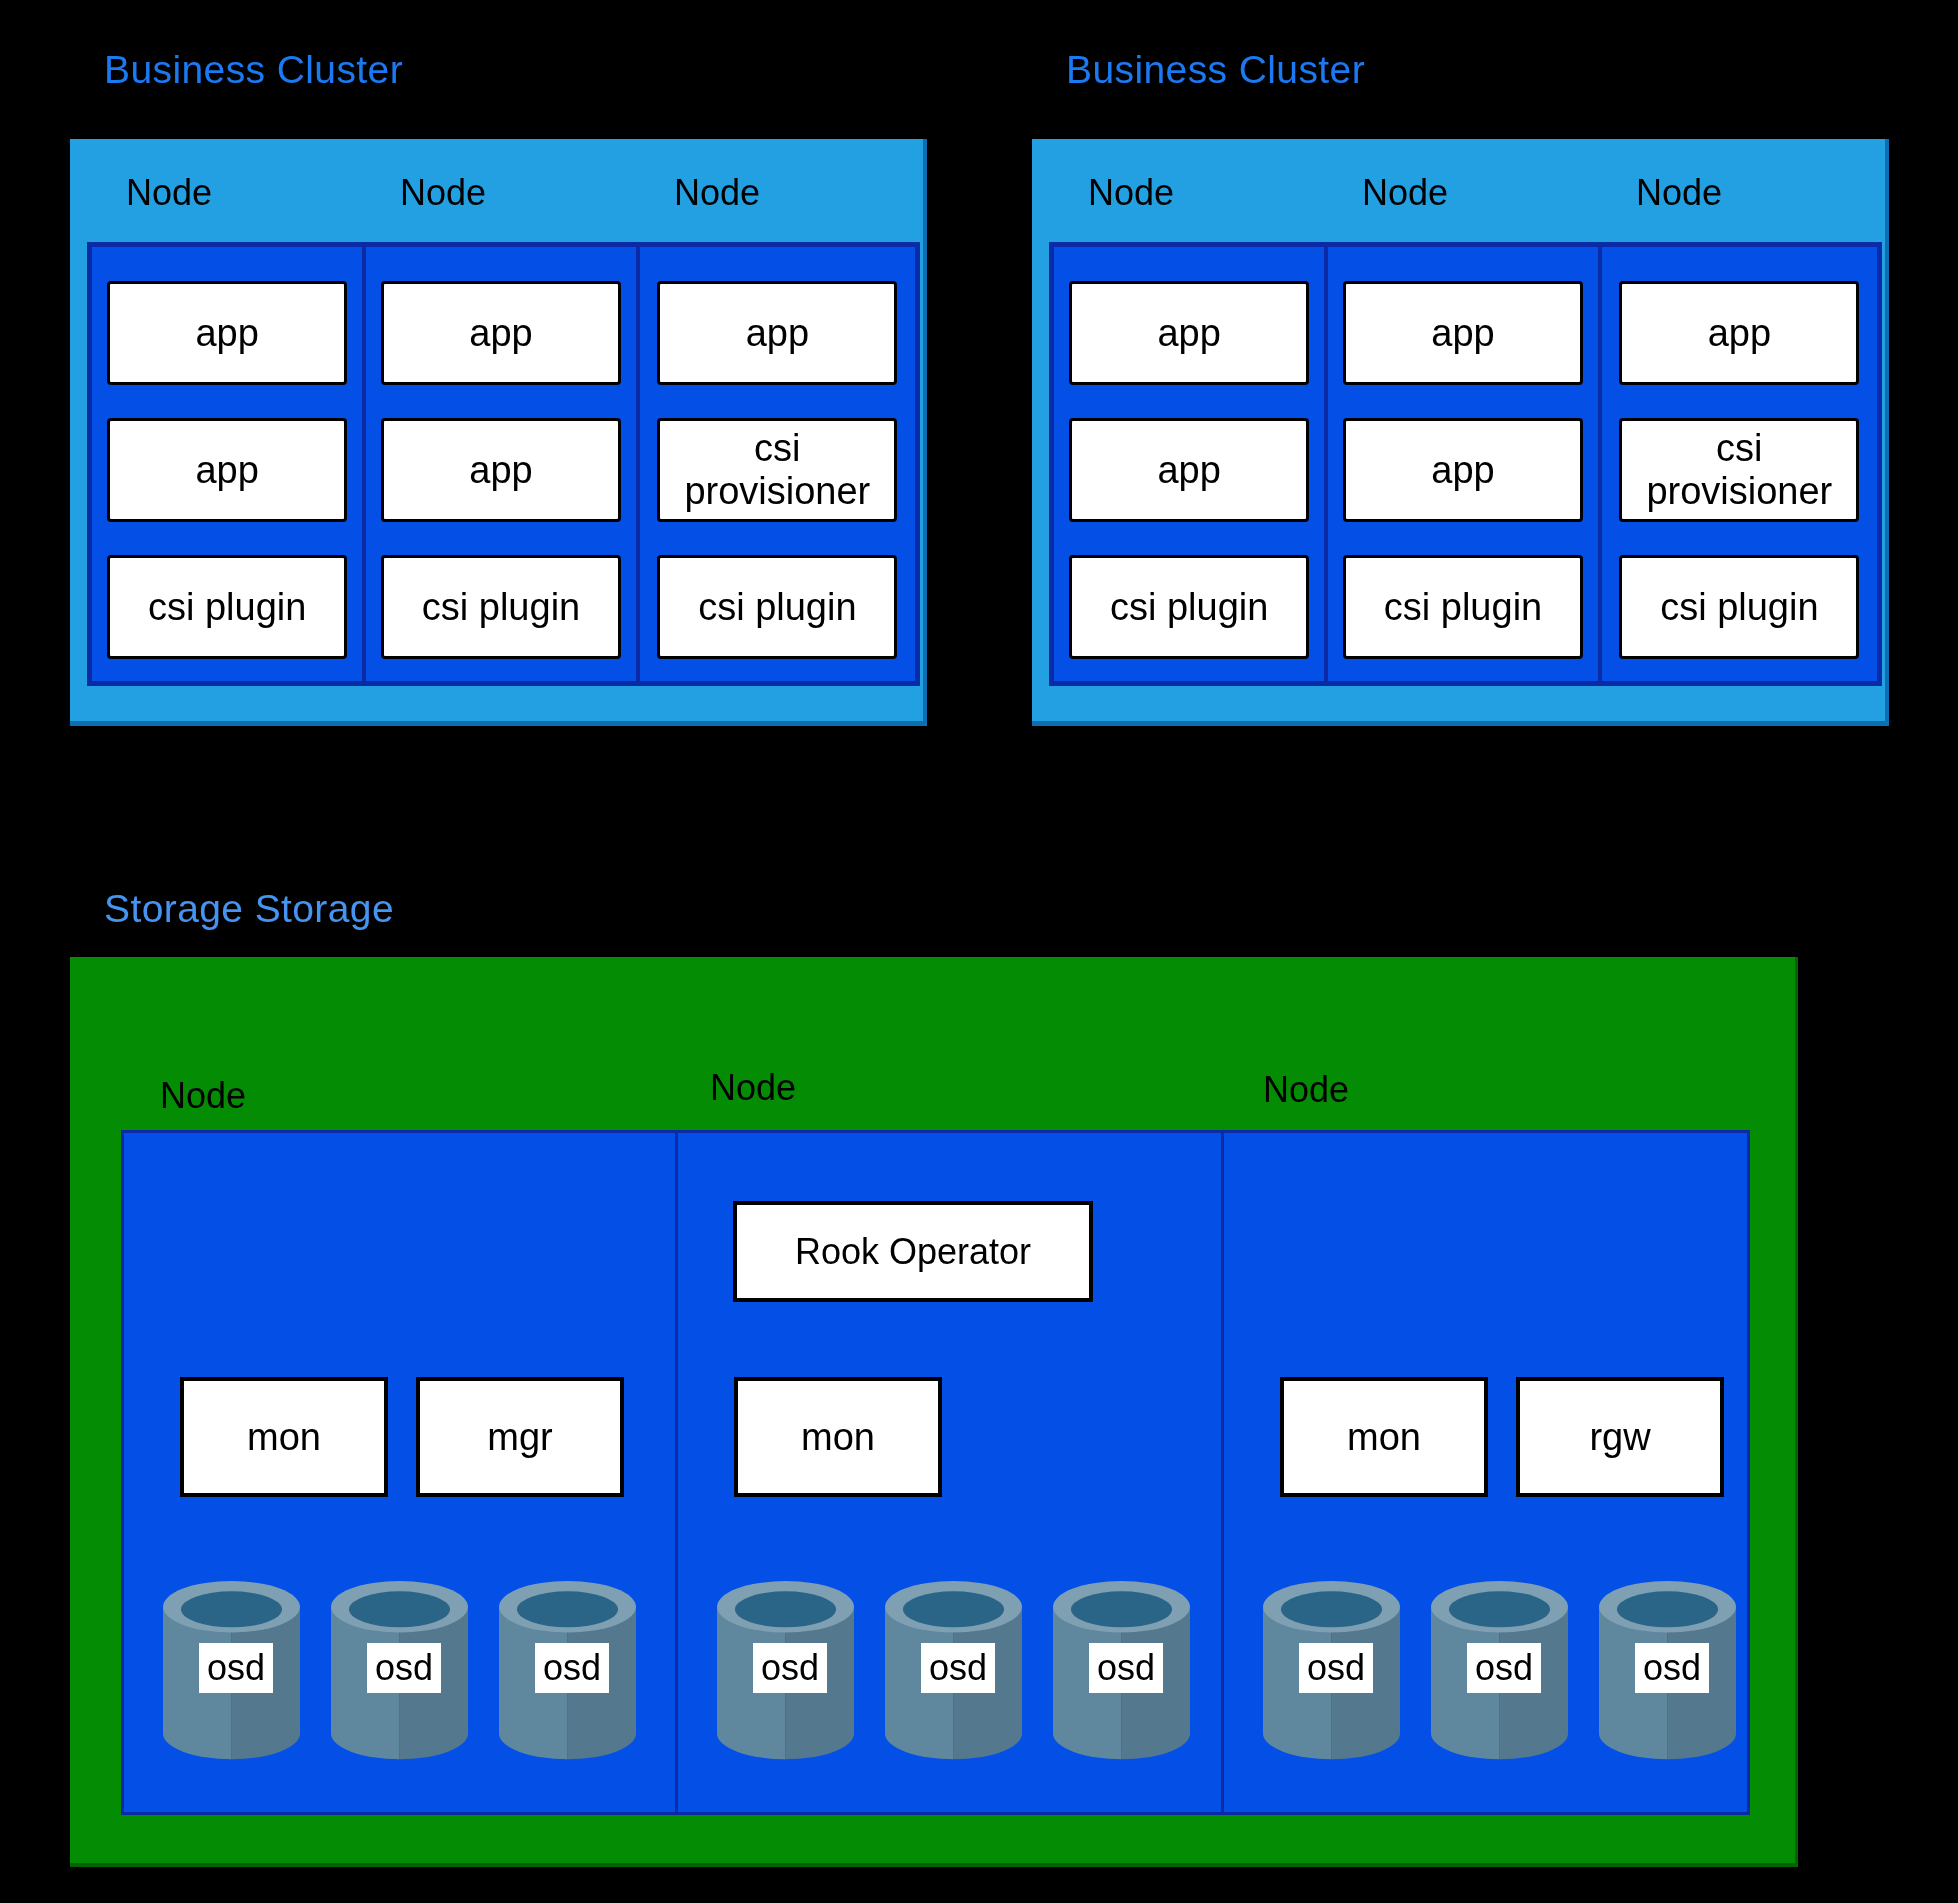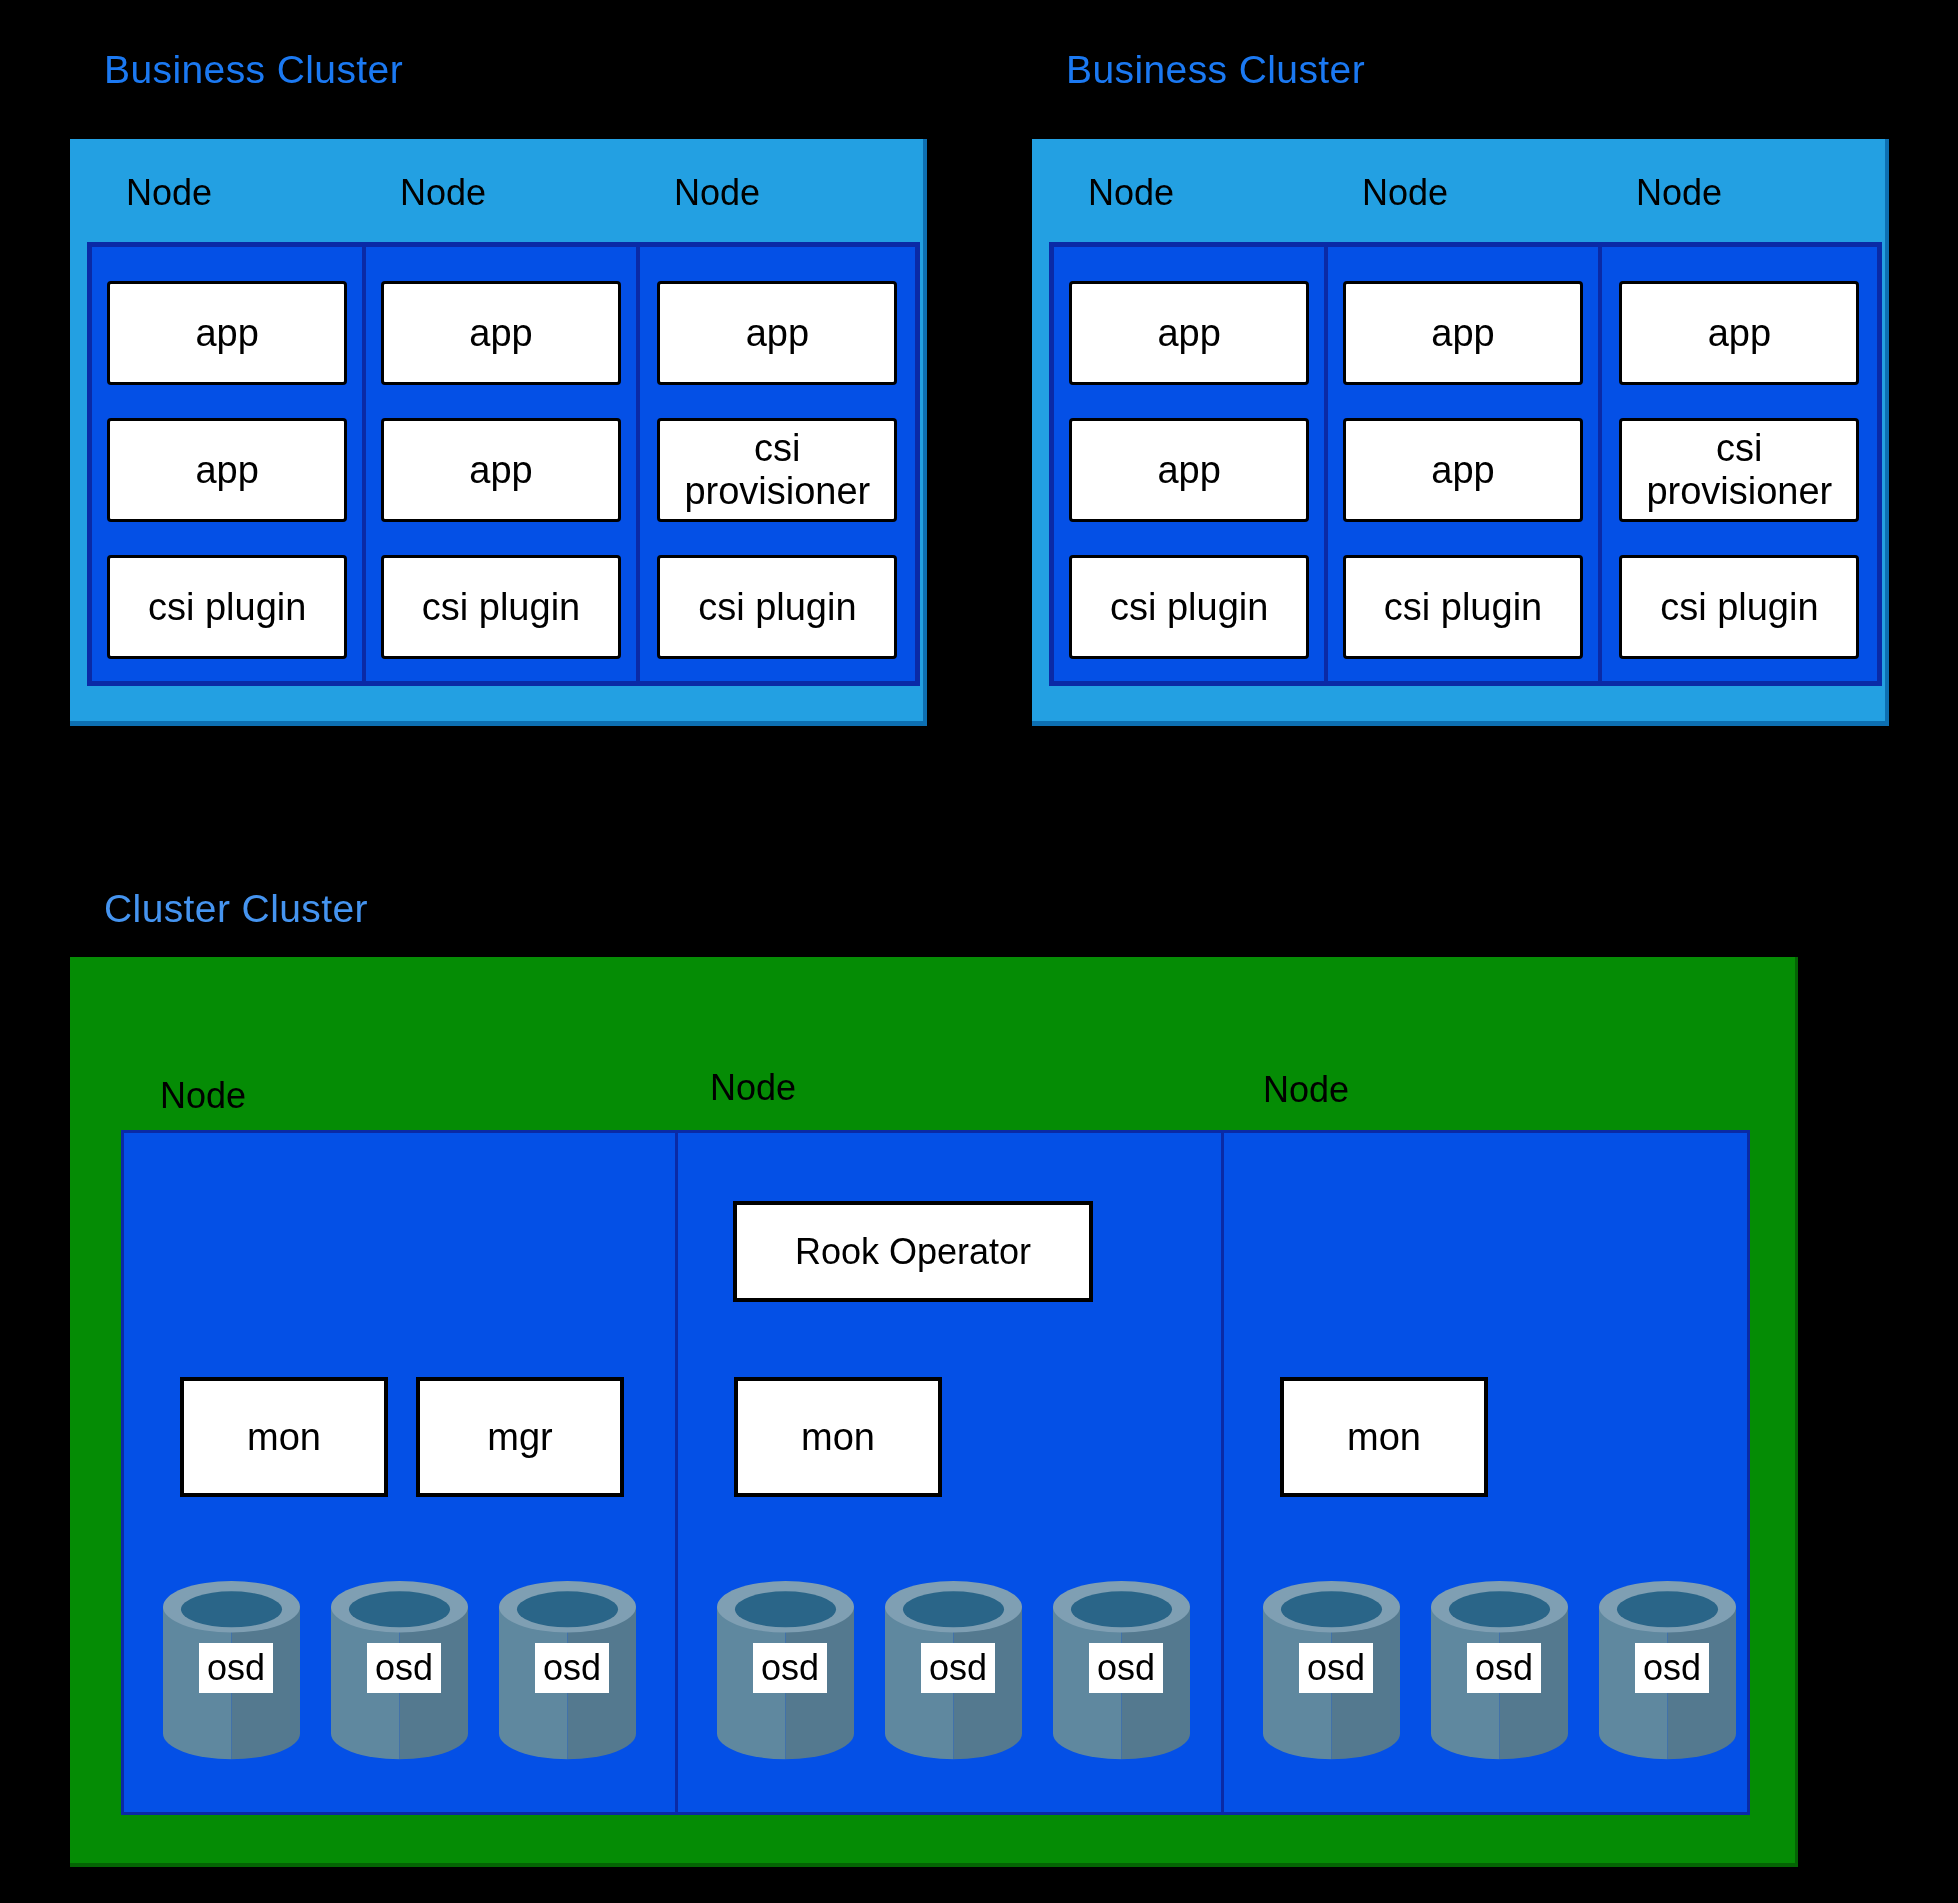--- a/index.html
+++ b/index.html
@@ -80,21 +80,21 @@
           <div class="pod-box">app</div>
           <div class="pod-box">csi plugin</div>
         </div>
         <div class="biz-col divided" style="width: 283px;">
           <div class="pod-box">app</div>
           <div class="pod-box">csi provisioner</div>
           <div class="pod-box">csi plugin</div>
         </div>
       </div>
     </div>
-    <div class="cluster-title" style="left: 104px; top: 887px; color: rgb(69, 148, 240);">Cluster Cluster</div>
+    <div class="cluster-title" style="left: 104px; top: 887px; color: rgb(69, 148, 240);">Storage Storage</div>
     <div class="storage-box" style="left: 70px; top: 957px; background: rgb(5, 140, 5);">
       <div class="node-header-label" style="left: 90px; top: 118px;">Node</div>
       <div class="node-header-label" style="left: 640px; top: 110px;">Node</div>
       <div class="node-header-label" style="left: 1193px; top: 112px;">Node</div>
       <div class="storage-inner">
         <div class="storage-col" style="width: 551px;">
           <div class="service-row">
             <div class="service-box">mon</div>
             <div class="service-box">mgr</div>
           </div>
@@ -159,20 +159,21 @@
                 <ellipse cx="80" cy="30" rx="80" ry="30" fill="#7f9fb3"></ellipse>
                 <ellipse cx="80" cy="33" rx="59" ry="21" fill="#2a6588"></ellipse>
               </svg>
               <div class="osd-label">osd</div>
             </div>
           </div>
         </div>
         <div class="storage-col divided" style="width: 525px;">
           <div class="service-row">
             <div class="service-box">mon</div>
+            <div class="service-box">rgw</div>
           </div>
           <div class="osd-row">
             <div class="cyl">
               <svg width="137" height="180" viewBox="0 0 160 210">
                 <path d="M0,30 L0,178 A80,30 0 0 0 80,208 L80,30 Z" fill="#5f889f"></path>
                 <path d="M80,208 A80,30 0 0 0 160,178 L160,30 L80,30 Z" fill="#54798f"></path>
                 <ellipse cx="80" cy="30" rx="80" ry="30" fill="#7f9fb3"></ellipse>
                 <ellipse cx="80" cy="33" rx="59" ry="21" fill="#2a6588"></ellipse>
               </svg>
               <div class="osd-label">osd</div>

